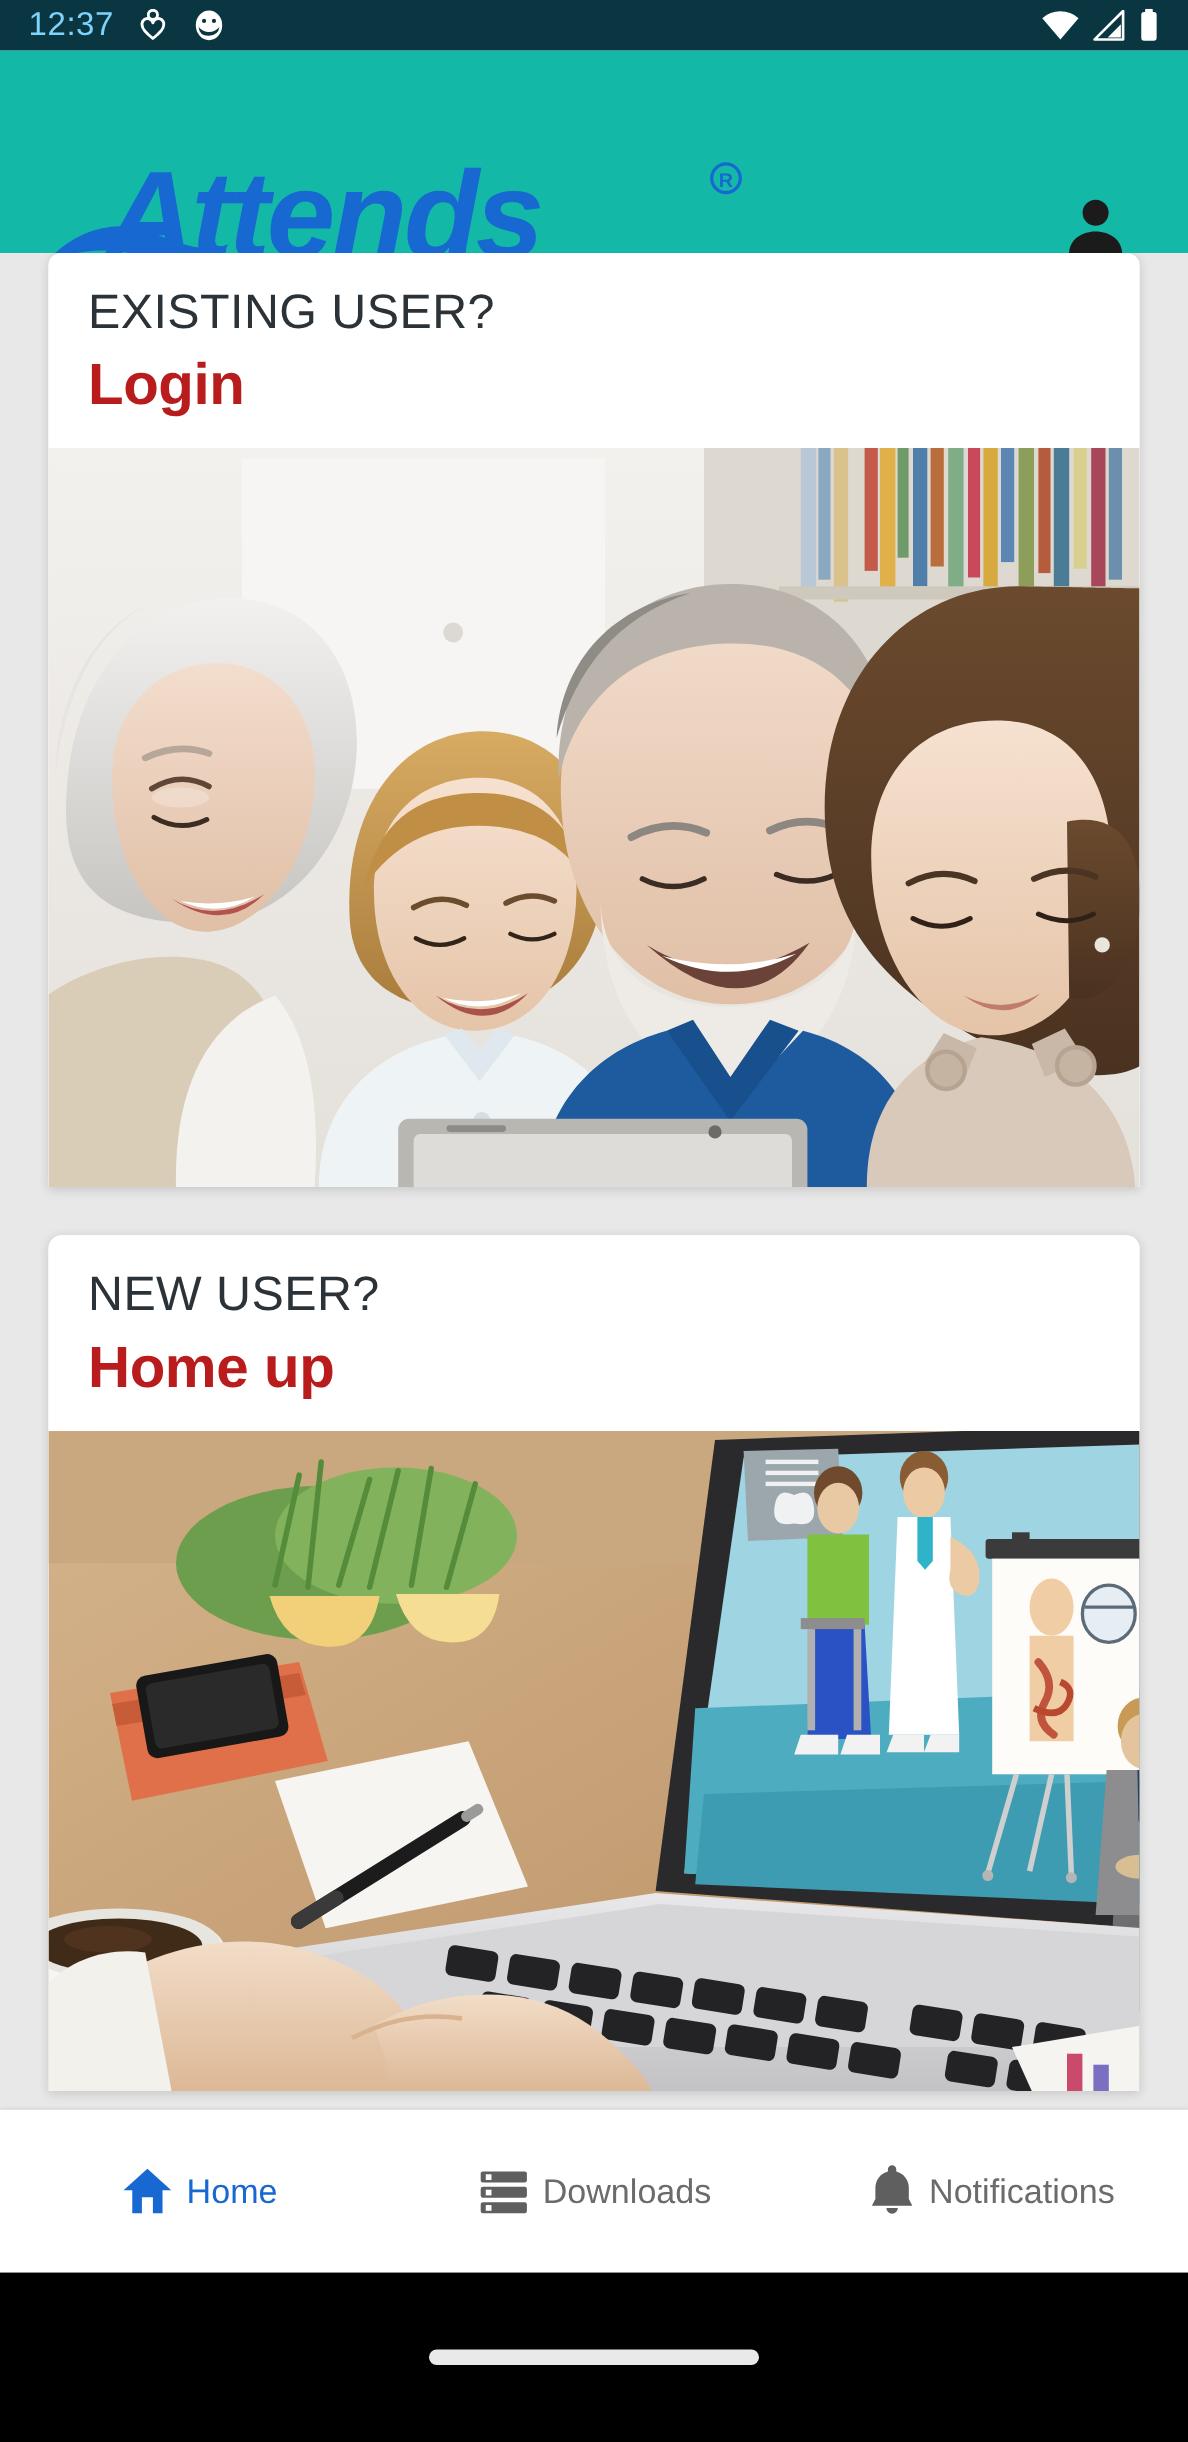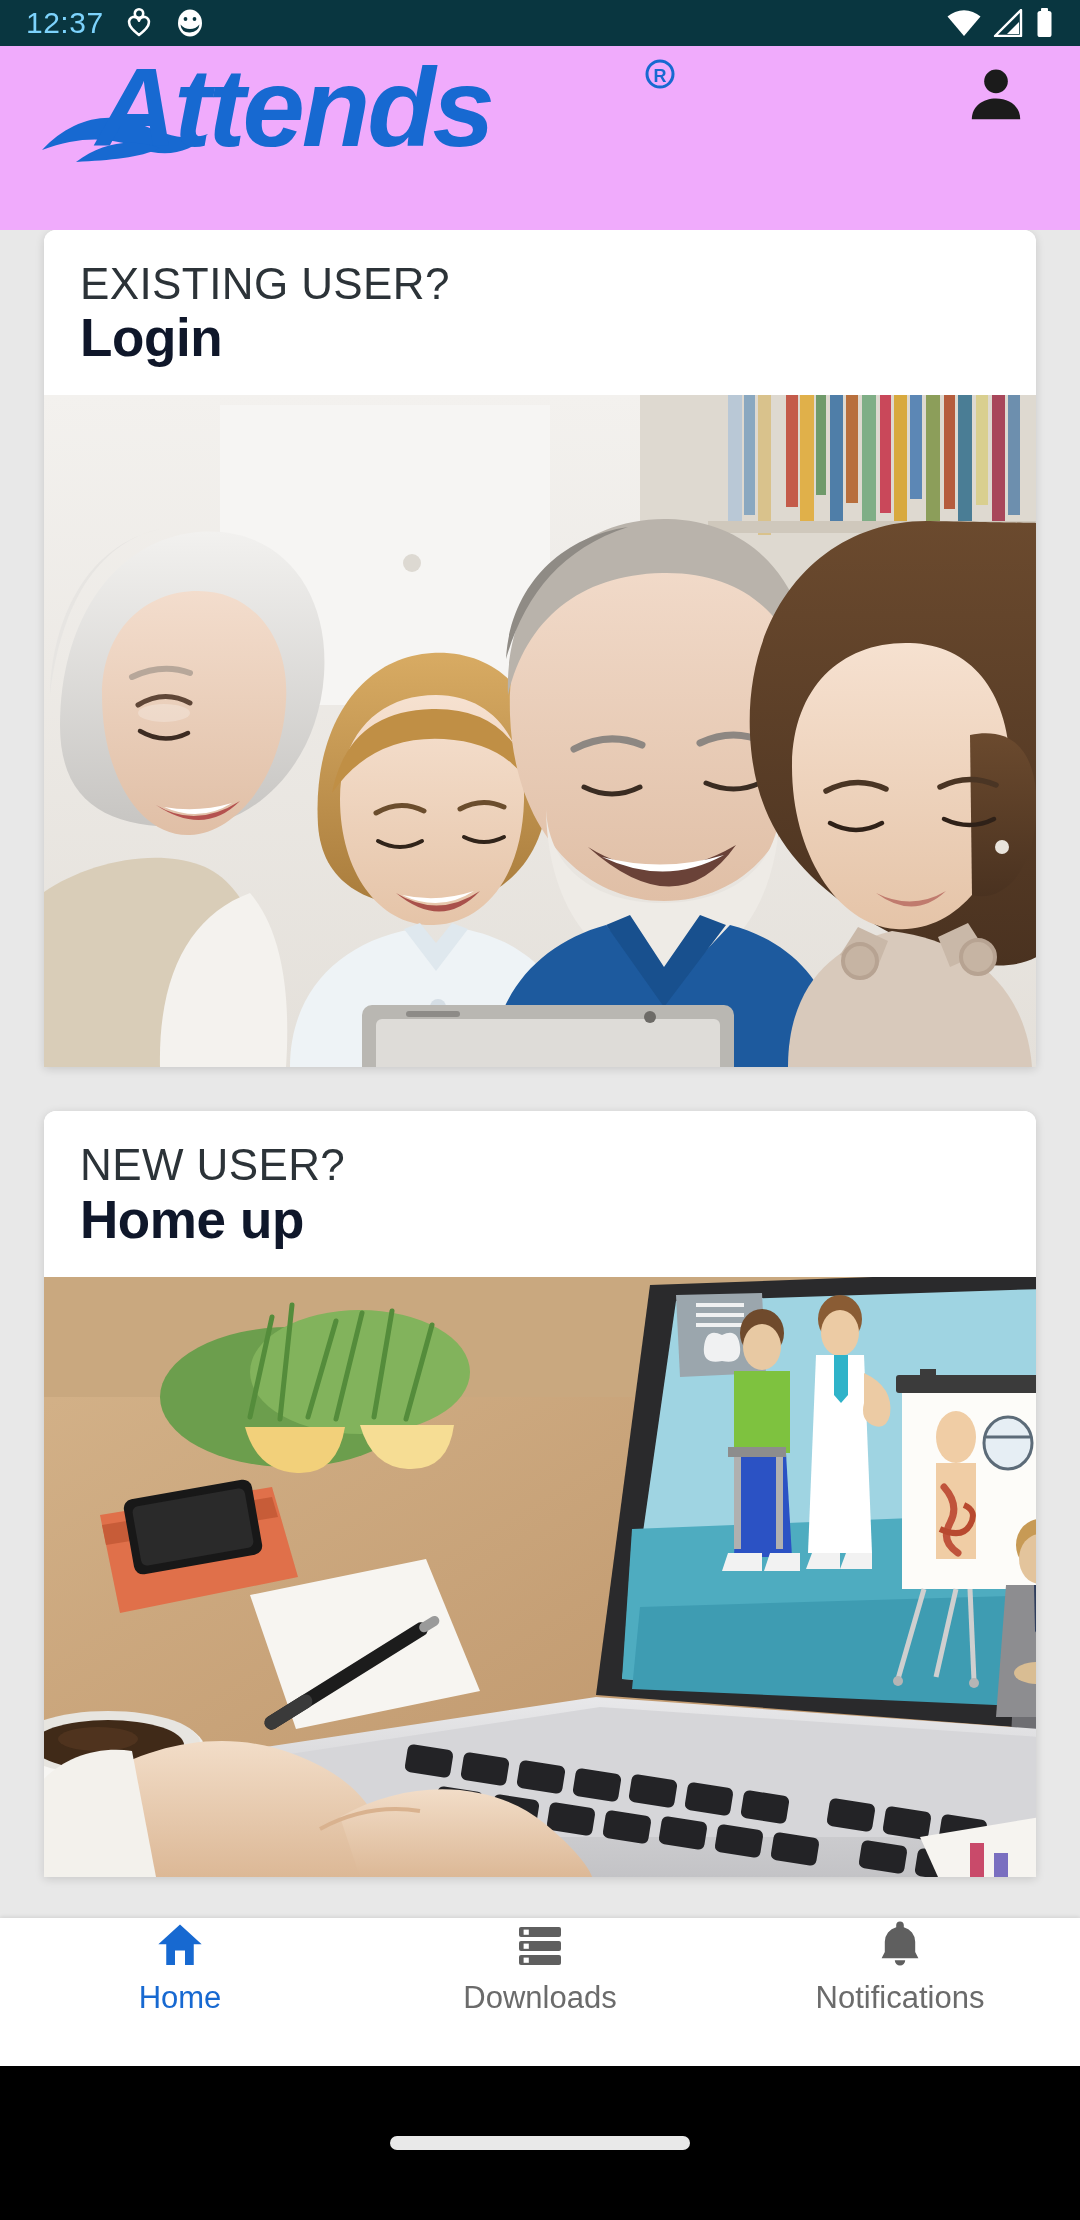--- a/index.html
+++ b/index.html
@@ -18,21 +18,21 @@
     padding:0 26px; color:#7dd3fc;
   }
   .sb-left{display:flex;align-items:center;gap:22px;}
   .sb-time{font-size:30px;letter-spacing:.5px;font-weight:400;line-height:1;}
   .sb-right{margin-left:auto;display:flex;align-items:center;gap:12px;}
   .sb-ico{display:block;}
 
   
   .appbar{
     position:absolute; top:46px; left:0; width:1080px; height:208px;
-    background:#f0abfc; display:flex; align-items:flex-start; padding:0 36px 0 40px;
+    background:#14b8a6; display:flex; align-items:flex-end; padding:0 36px 0 40px;
   }
   .logo-wrap{position:relative; display:flex; align-items:flex-start;}
   .logo-svg{display:block;}
   .account-btn{
     margin-left:auto; width:96px;height:96px;
     display:flex;align-items:center;justify-content:center;
   }
 
   
   .content{
@@ -45,37 +45,37 @@
     box-shadow:0 2px 10px rgba(0,0,0,.14);
     overflow:hidden;
   }
   .card + .card{ margin-top:44px; }
   .card-head{ padding:30px 36px 26px 36px; background:#fff; }
   .card-kicker{
     font-size:44px; color:#2c3338; letter-spacing:.4px;
     line-height:1.1; font-weight:400;
   }
   .card-title{
-    font-size:53px; color:#0f172a; font-weight:700;
-    line-height:1.15; letter-spacing:-.4px;
+    font-size:53px; color:#b91c1c; font-weight:700;
+    line-height:1.15; margin-top:12px; letter-spacing:-.4px;
   }
   .card-media{ width:100%; display:block; position:relative; overflow:hidden; }
   .media-login{ height:672px; }
   .media-signup{ height:600px; }
   .card-media svg{display:block;width:100%;height:100%;}
 
   
   .bottomnav{
     position:absolute; left:0; bottom:154px; width:1080px; height:148px;
     background:#ffffff; display:flex; align-items:center;
     box-shadow:0 -1px 4px rgba(0,0,0,.10);
   }
   .navitem{
-    flex:1; display:flex; flex-direction:column;
-    align-items:center; gap:10px; height:100%;
+    flex:1; display:flex; 
+    align-items:center; justify-content:center; gap:10px; height:100%;
   }
   .navicon{height:54px;display:flex;align-items:center;justify-content:center;}
   .navlabel{font-size:31px;line-height:1;}
   .navitem.active .navlabel{color:#1769d1;}
   .navitem:not(.active) .navlabel{color:#6b6b6b;}
 
   
   .gesturebar{
     position:absolute; left:0; bottom:0; width:1080px; height:154px;
     background:#000000; display:flex; align-items:center; justify-content:center;

